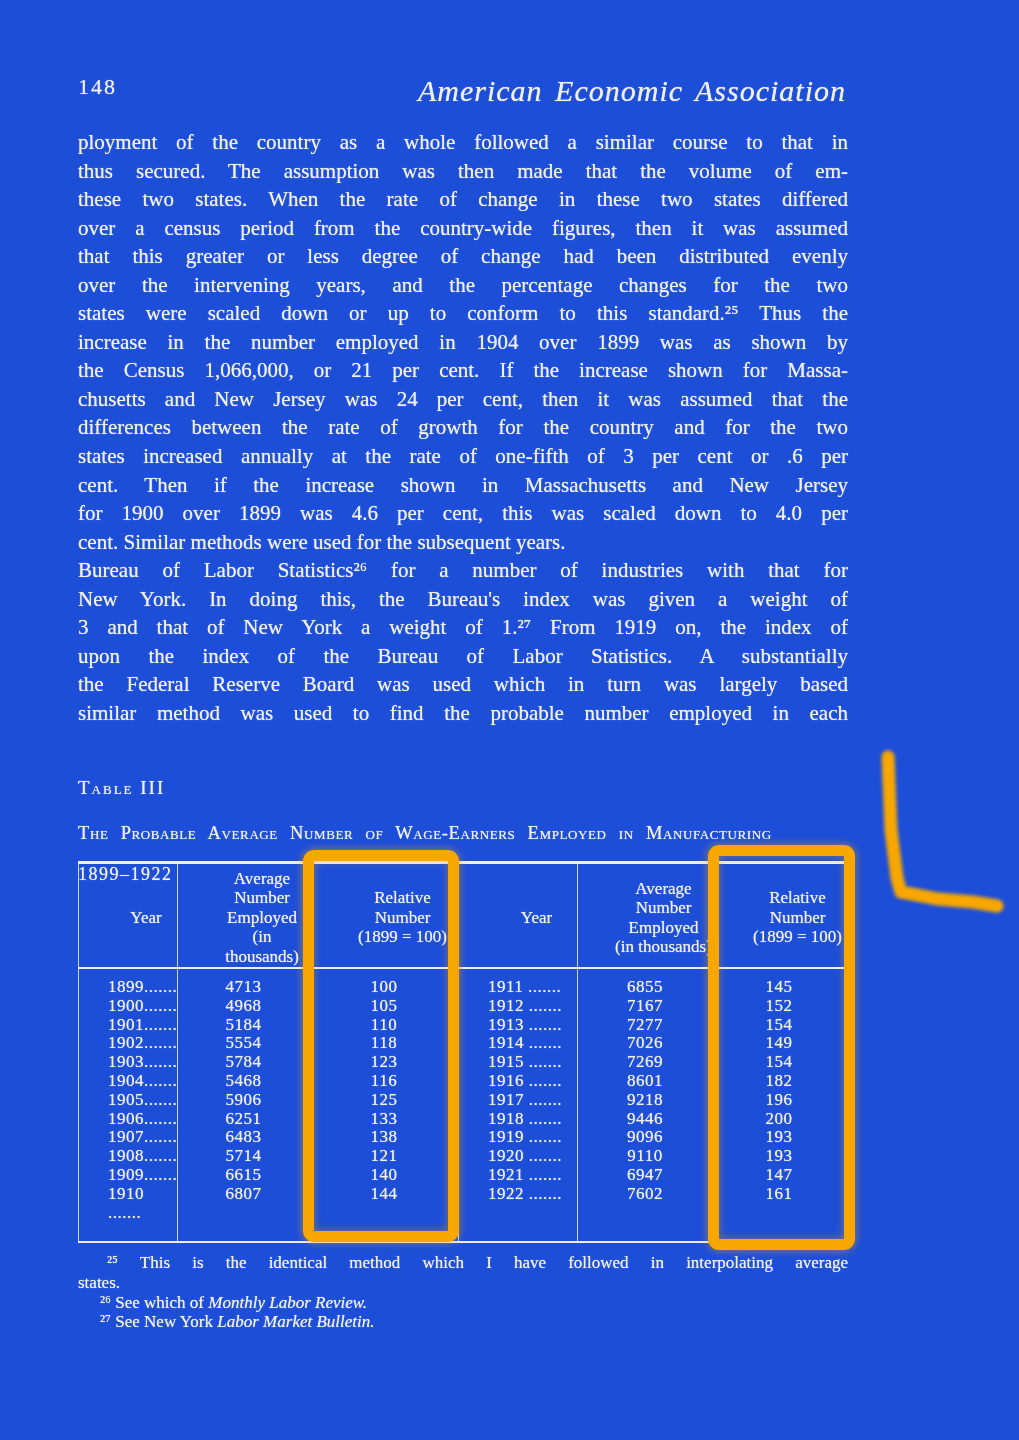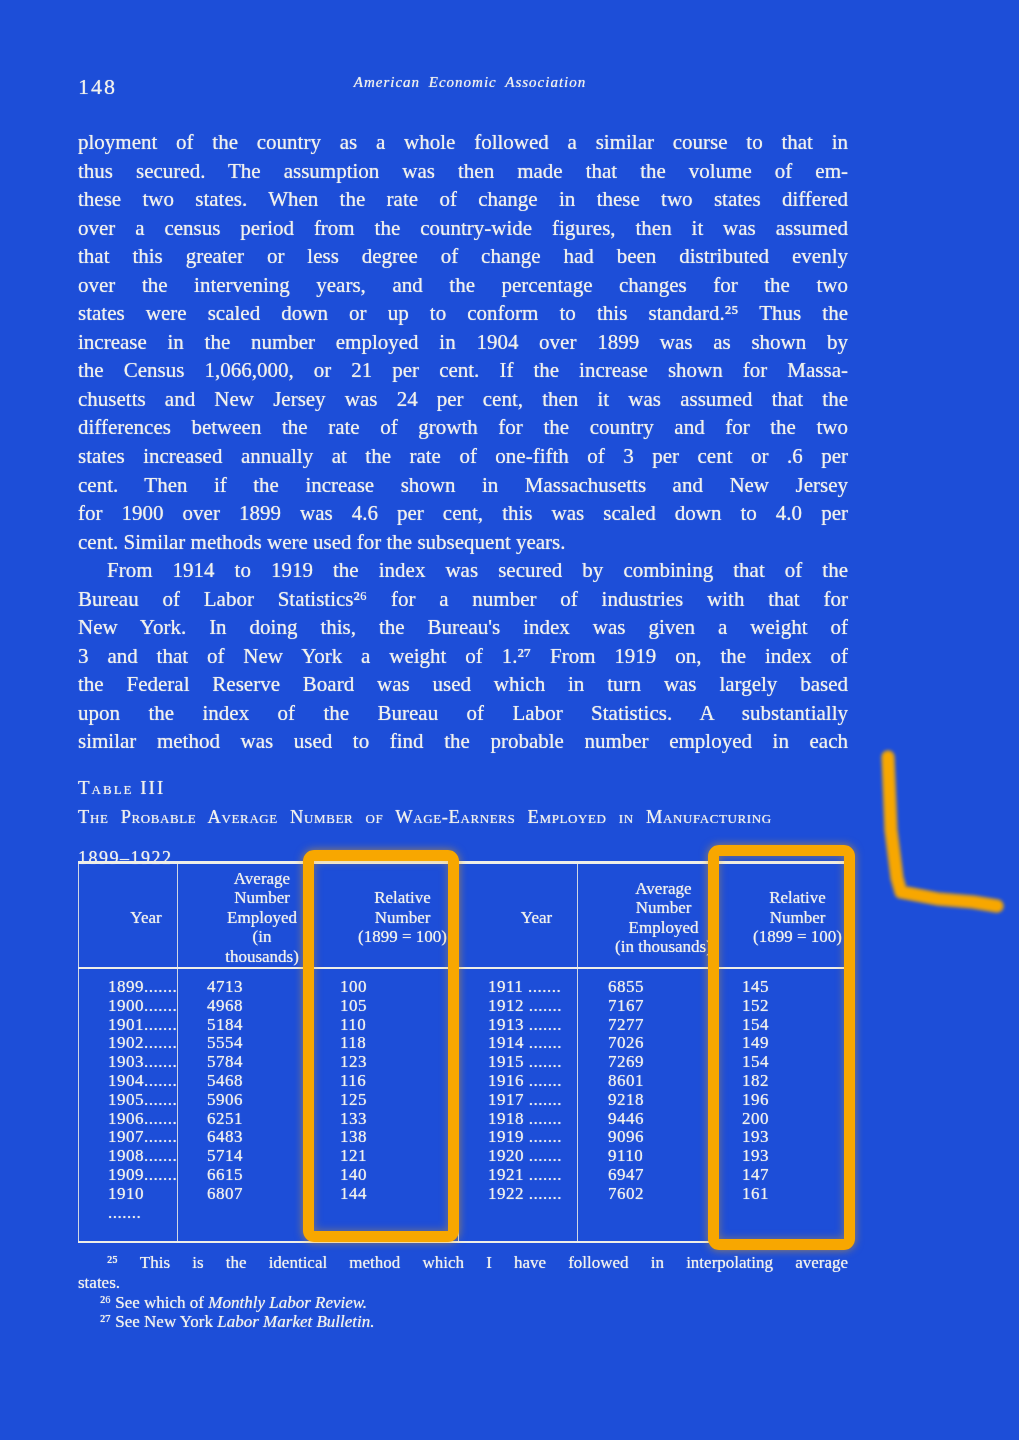--- a/index.html
+++ b/index.html
@@ -4,47 +4,47 @@
 <style>
   html,body { margin:0; padding:0; background:#000; }
   .page {
     position:relative; width:1019px; height:1440px; background:#1d4ed8;
     font-family:Liberation Serif, serif; color:#f1f1ec; overflow:hidden;
     text-shadow:0 0 1px rgba(255,255,255,.75);
   }
   
   .running-head { position:absolute; top:74px; left:78px; width:768px; height:28px; }
   .pagenum { position:absolute; left:0; top:0; font-size:22px; letter-spacing:2px; }
-  .runtitle { position:absolute; left:16px; right:0; top:0; text-align:center;
-              font-style:italic; font-size:15px; letter-spacing:1px; word-spacing:4px; }
+  .runtitle { position:absolute; left:16px; right:0; top:0; text-align:right;
+              font-style:italic; font-size:30px; letter-spacing:1px; word-spacing:4px; }
   
   .bodytext { position:absolute; top:128px; left:78px; width:770px;
               font-size:21px; line-height:28.55px; }
   .jline { text-align:justify; text-align-last:justify; }
   .jline.end { text-align-last:left; }
   .jline.ind { text-indent:29px; }
   
   .tablecap { position:absolute; left:78px; top:777px; width:768px; text-align:left; }
   .cap    { font-variant:small-caps; font-size:19px; letter-spacing:2px; }
   .ttitle { font-variant:small-caps; font-size:18.5px; letter-spacing:.6px;
-            word-spacing:7px; margin-top:8px; }
+            word-spacing:7px; margin-top:24px; }
   .tsub   { font-size:18px; letter-spacing:1.5px; margin-top:20px; }
   
   .tbl { position:absolute; left:78px; top:861px; width:768px; height:377px;
          border-top:3px solid #eeeee8; border-bottom:2px solid #eeeee8; box-sizing:content-box; }
   .vline { position:absolute; top:0; bottom:0; width:1px; background:rgba(238,238,232,.85); }
   .hsep  { position:absolute; left:0; right:0; top:103px; height:2px; background:#eeeee8; }
   .thead { position:absolute; left:0; top:4px; width:768px; height:99px; display:grid;
            grid-template-columns:99px 133px 148px 120px 134px 134px; align-items:center; }
   .hc { text-align:center; font-size:17px; line-height:19.5px; white-space:pre-line;margin-left:37px; }
   .tgrid { position:absolute; left:0; top:114px; width:768px; display:grid;
            grid-template-columns:99px 133px 148px 120px 134px 134px;
            grid-auto-rows:18.8px; font-size:17px; line-height:18.8px; }
   .ycell { text-align:left; padding-left:30px; letter-spacing:.5px; }
-  .ncell { text-align:left; letter-spacing:.5px;margin-left:30px; }
+  .ncell { text-align:center; letter-spacing:.5px; }
   
   .footnotes { position:absolute; left:78px; top:1253px; width:770px;
                font-size:17px; line-height:19.8px; }
   .fnline { text-indent:22px; }
   .fnital { font-style:italic; }
   
   .hl { position:absolute; box-sizing:border-box; border:11px solid #f8a700; border-radius:11px;
         box-shadow:0 0 8px rgba(248,167,0,.6), inset 0 0 8px rgba(248,167,0,.45); }
   .box1 { left:303px; top:850px; width:156px; height:392px; }
   .box2 { left:708px; top:845px; width:147px; height:405px; }
@@ -72,26 +72,25 @@
         <div class="jline">increase in the number employed in 1904 over 1899 was as shown by</div>
         <div class="jline">the Census 1,066,000, or 21 per cent.  If the increase shown for Massa-</div>
         <div class="jline">chusetts and New Jersey was 24 per cent, then it was assumed that the</div>
         <div class="jline">differences between the rate of growth for the country and for the two</div>
         <div class="jline">states increased annually at the rate of one-fifth of 3 per cent or .6 per</div>
         <div class="jline">cent.  Then if the increase shown in Massachusetts and New Jersey</div>
         <div class="jline">for 1900 over 1899 was 4.6 per cent, this was scaled down to 4.0 per</div>
         <div class="jline end">cent.  Similar methods were used for the subsequent years.</div>
       </div>
     <div id="para2">
-        <div class="jline ind">From 1914 to 1919 the index was secured by combining that of the</div>
         <div class="jline">Bureau of Labor Statistics²⁶ for a number of industries with that for</div>
         <div class="jline">New York.  In doing this, the Bureau's index was given a weight of</div>
         <div class="jline">3 and that of New York a weight of 1.²⁷  From 1919 on, the index of</div>
+        <div class="jline">upon the index of the Bureau of Labor Statistics.  A substantially</div>
         <div class="jline">the Federal Reserve Board was used which in turn was largely based</div>
-        <div class="jline">upon the index of the Bureau of Labor Statistics.  A substantially</div>
         <div class="jline">similar method was used to find the probable number employed in each</div>
       </div>
   </main>
 
   <section class="tablecap">
     <div class="cap">Table III</div>
     <div class="ttitle">The Probable Average Number of Wage-Earners Employed in Manufacturing</div>
     <div class="tsub">1899–1922</div>
   </section>
 

